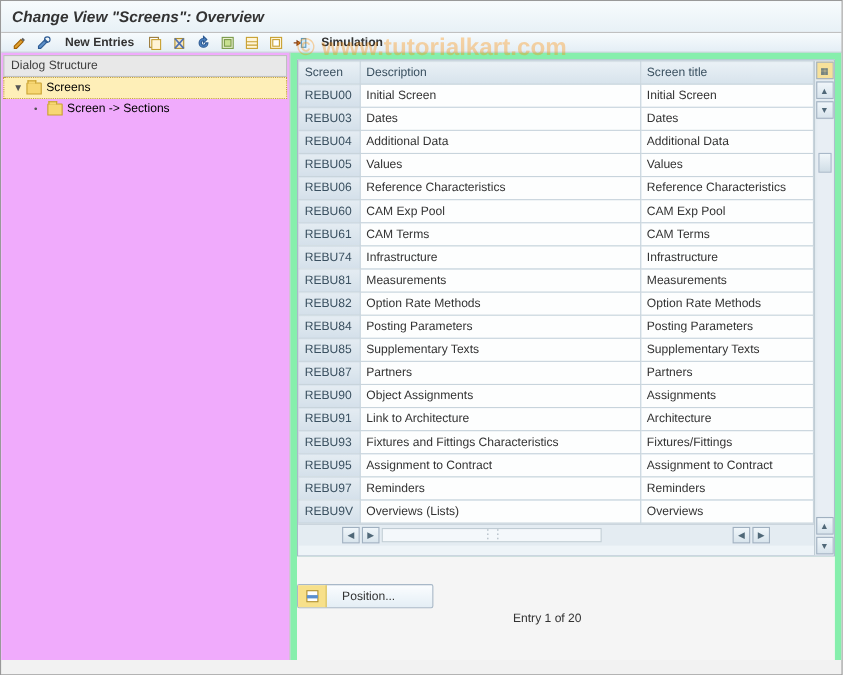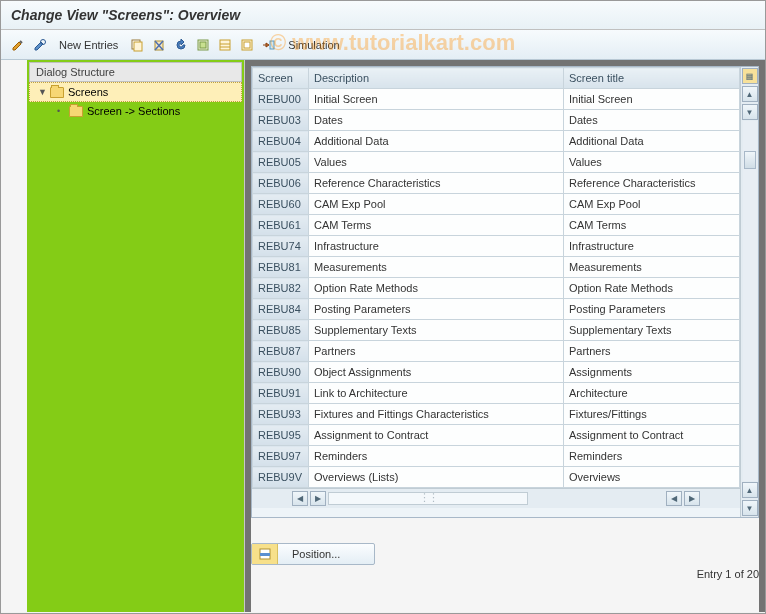--- a/index.html
+++ b/index.html
@@ -23,21 +23,22 @@
       font-weight: bold;
       color: #333;
     }
     .toolbar {
       background: linear-gradient(#f7fbfd, #e4eef5);
       padding: 4px 8px;
       border-bottom: 1px solid #b8c8d4;
       display: flex;
       align-items: center;
       gap: 4px;
-      height: 30px;
+      height: 18px;
+      font-weight: bold;
     }
     .tb-icon {
       width: 18px;
       height: 18px;
       display: inline-flex;
       align-items: center;
       justify-content: center;
       cursor: pointer;
       border-radius: 2px;
     }
@@ -55,25 +56,24 @@
       font-weight: bold;
       pointer-events: none;
       z-index: 10;
     }
     .main {
       display: flex;
       height: calc(100% - 60px);
       background: #f5f5f5;
     }
     .tree-panel {
-      width: 218px;
-      background: #84cc16;
+      width: 263px;
+      background: #f0abfc;
       border-right: 1px solid #c8c8c8;
       padding: 2px;
-      margin-left: 26px;
     }
     .tree-header {
       background: #e8e8e8;
       padding: 3px 6px;
       border: 1px solid #c0c0c0;
       color: #404040;
     }
     .tree-item {
       padding: 3px 4px 3px 8px;
       cursor: pointer;
@@ -106,21 +106,21 @@
       position: absolute;
       top: -3px; left: 0;
       width: 6px; height: 2px;
       background: #f7d774;
       border: 1px solid #c8a030;
       border-bottom: none;
     }
     .table-panel {
       flex: 1;
       padding: 6px 6px 0 6px;
-      background: #737373;
+      background: #86efac;
       display: flex;
       flex-direction: column;
     }
     .grid-wrapper {
       flex: 1;
       border: 1px solid #a8b8c8;
       background: #eef4f8;
       display: flex;
       overflow: hidden;
     }
@@ -202,21 +202,21 @@
       display:flex;align-items:center;justify-content:center;
       cursor:pointer; color:#506878;
     }
     .hscroll-track { flex:0 0 200px; height:13px; background:#f4f8fb;border:1px solid #c0ccd4; position:relative;}
     .hscroll-track::after { content:'⋮⋮'; position:absolute; left:90px; top:-2px; color:#b0bcc4; letter-spacing:-2px;}
     .hscroll-spacer { flex:1; }
     .footer {
       padding: 10px 0 32px 0;
       display: flex;
       align-items: center;
-      justify-content: space-between;
+      justify-content: flex-start;
       gap: 72px;
       background: #f5f5f5;
     }
     .position-btn {
       display: flex;
       align-items: center;
       border: 1px solid #a8b8c8;
       background: linear-gradient(#fbfdff,#e4eef5);
       height: 22px;
       cursor: pointer;

